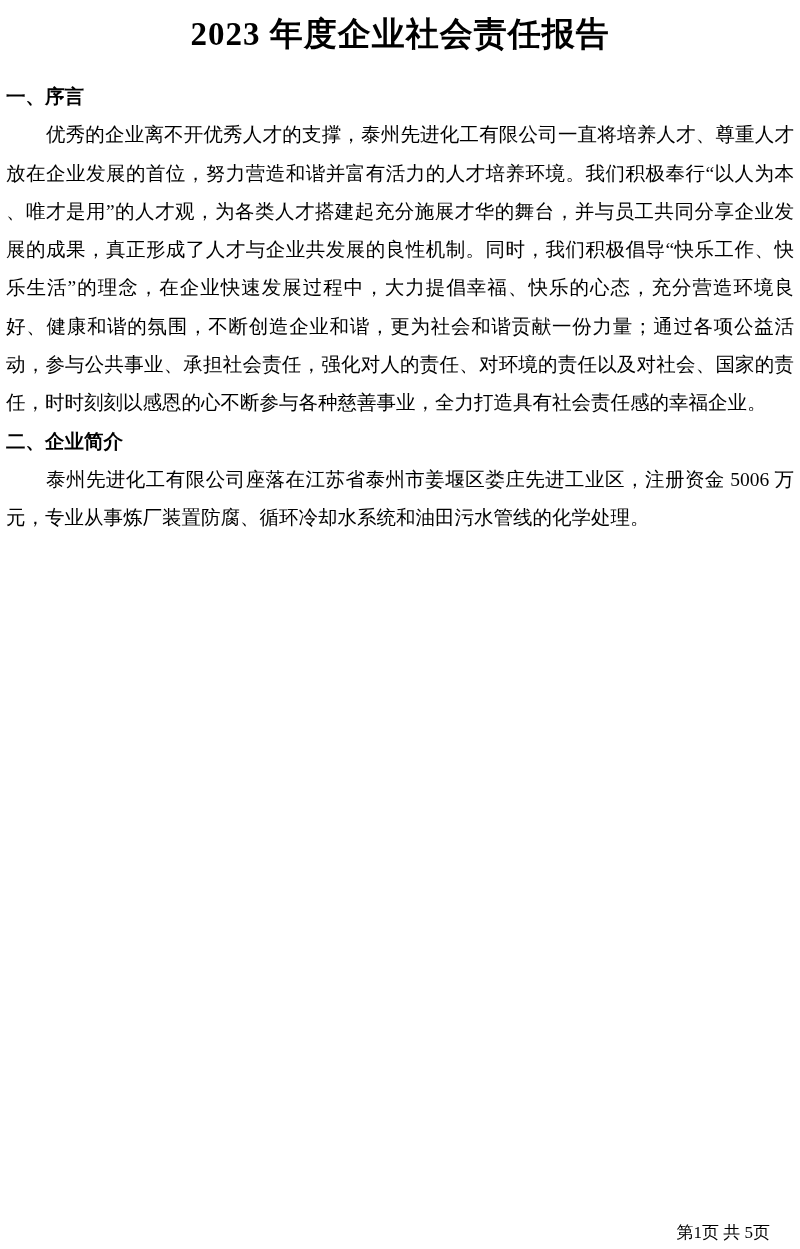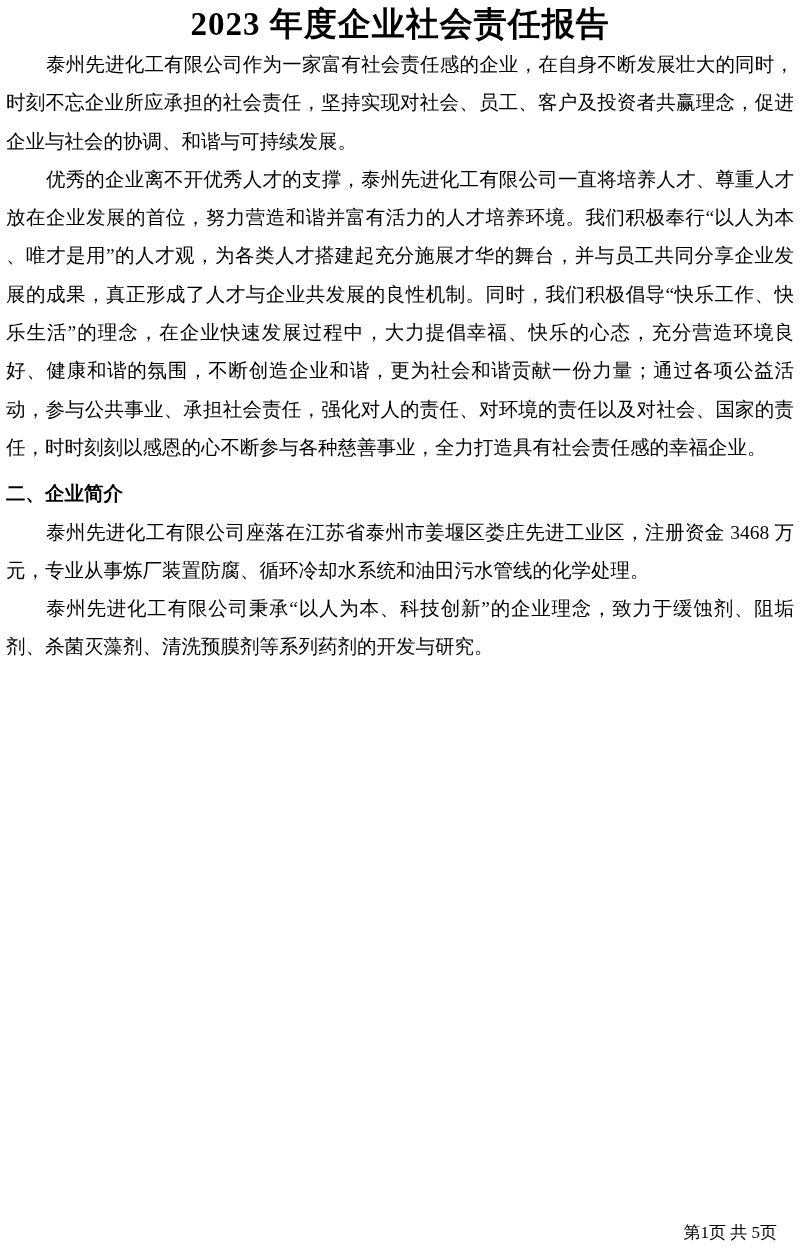--- a/index.html
+++ b/index.html
@@ -14,69 +14,68 @@
     margin: 0 auto;
     background: #ffffff;
     color: #000000;
     font-family: "Liberation Serif", "DejaVu Serif", serif;
     box-sizing: border-box;
     padding: 0 6px;
     overflow: hidden;
   }
   .doc-title {
     margin: 0;
-    padding-top: 2px;
+    padding-top: 12px;
     font-size: 33px;
     line-height: 44px;
     font-weight: bold;
     text-align: center;
     letter-spacing: 1px;
   }
   .section-heading {
     margin: 0;
     font-size: 19.5px;
     line-height: 38.3px;
     font-weight: bold;
   }
   .section-heading.preface {
     margin-top: 22px;
   }
   .section-heading.profile {
-    margin-top: 8px;
+    margin-top: 0;
   }
   .body-par {
     margin: 0;
     font-size: 19.5px;
     line-height: 38.3px;
     text-align: justify;
     text-indent: 2.05em;
     word-break: break-all;
   }
   .page-footer {
     position: absolute;
-    right: 23px;
+    right: 30px;
     bottom: 6px;
     font-size: 17px;
     line-height: 20px;
     color: #000000;
   }
 </style>
 </head>
 <body>
 
 <div class="page">
 
   <h1 class="doc-title">2023 年度企业社会责任报告</h1>
 
   <section>
-    <p class="body-par">泰州先进化工有限公司作为一家富有社会责任感的企业，在自身不断发展壮大的同时，时刻不忘企业所应承担的社会责任，坚持实现对社会、员工、客户及投资者共赢理念，促进企业与社会的协调、和谐与可持续发展。</p>
+    <h2 class="section-heading preface">一、序言</h2>
     <p class="body-par">优秀的企业离不开优秀人才的支撑，泰州先进化工有限公司一直将培养人才、尊重人才放在企业发展的首位，努力营造和谐并富有活力的人才培养环境。我们积极奉行“以人为本 、唯才是用”的人才观，为各类人才搭建起充分施展才华的舞台，并与员工共同分享企业发展的成果，真正形成了人才与企业共发展的良性机制。同时，我们积极倡导“快乐工作、快乐生活”的理念，在企业快速发展过程中，大力提倡幸福、快乐的心态，充分营造环境良好、健康和谐的氛围，不断创造企业和谐，更为社会和谐贡献一份力量；通过各项公益活动，参与公共事业、承担社会责任，强化对人的责任、对环境的责任以及对社会、国家的责任，时时刻刻以感恩的心不断参与各种慈善事业，全力打造具有社会责任感的幸福企业。</p>
   </section>
 
   <section>
     <h2 class="section-heading profile">二、企业简介</h2>
-    <p class="body-par">泰州先进化工有限公司座落在江苏省泰州市姜堰区娄庄先进工业区，注册资金 3468 万元，专业从事炼厂装置防腐、循环冷却水系统和油田污水管线的化学处理。</p>
-    <p class="body-par">泰州先进化工有限公司秉承“以人为本、科技创新”的企业理念，致力于缓蚀剂、阻垢剂、杀菌灭藻剂、清洗预膜剂等系列药剂的开发与研究。</p>
+    <p class="body-par">泰州先进化工有限公司座落在江苏省泰州市姜堰区娄庄先进工业区，注册资金 5006 万元，专业从事炼厂装置防腐、循环冷却水系统和油田污水管线的化学处理。</p>
   </section>
 
   <div class="page-footer">第1页 共 5页</div>
 
 </div>
 
 </body></html>

